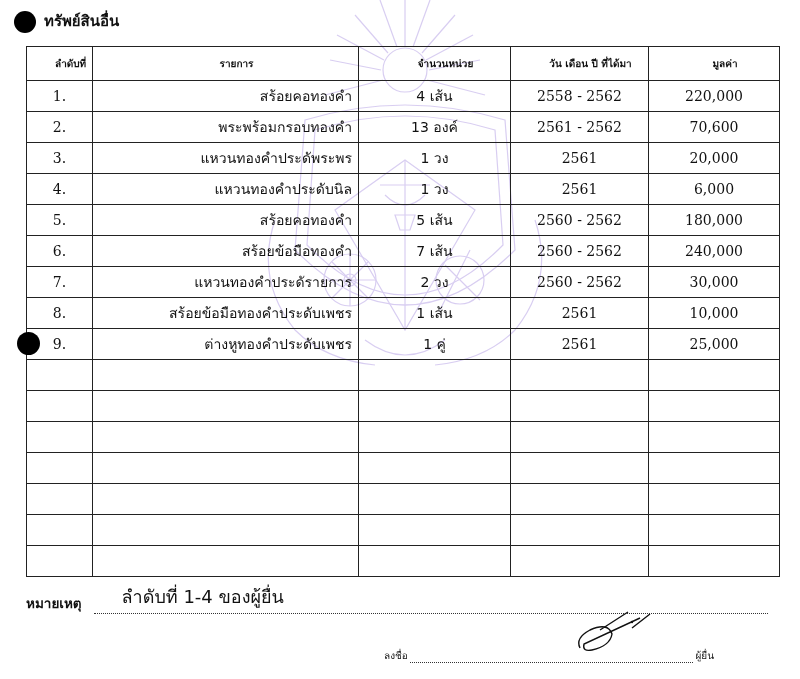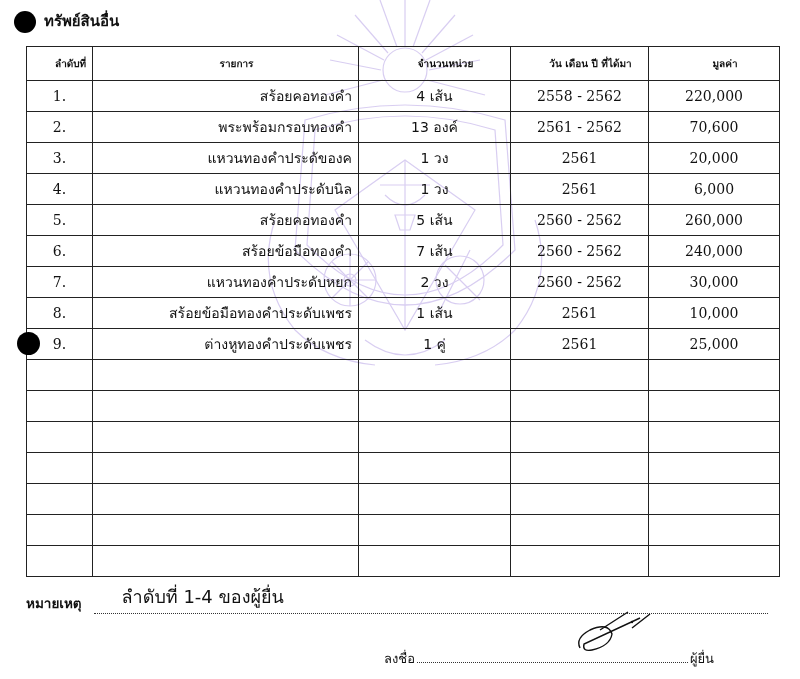--- a/index.html
+++ b/index.html
@@ -49,22 +49,22 @@
     font-weight: bold; font-size: 13.5px; margin-right: 12px;
   }
   .dotted {
     flex: 1; border-bottom: 1.5px dotted #333; height: 18px; position: relative;
     font-family: "DejaVu Sans", "Liberation Sans", sans-serif; font-size: 18px;
     text-decoration-style: dotted;
   }
   .dotted span { position: absolute; bottom: 2px; }
   .signline {
     position: absolute; left: 384px; top: 648px; width: 330px;
-    display: flex; 
-    font-family: "DejaVu Sans", "Liberation Sans", sans-serif; font-size: 13px;
+    display: flex; align-items: flex-end;
+    font-family: "DejaVu Sans", "Liberation Sans", sans-serif; font-size: 10px;
   }
   .signline .dots { flex: 1; border-bottom: 1.5px dotted #333; height: 14px; margin: 0 2px; }
   .signature { position: absolute; left: 570px; top: 600px; width: 90px; height: 60px; }
 </style>
 </head>
 <body>
 
 <svg class="watermark" viewBox="0 0 320 370">
   <g fill="none" stroke="#b9a6e6" stroke-width="1.2">
 
@@ -141,49 +141,49 @@
     </tr>
     <tr>
       <td class="c-idx">2.</td>
       <td class="c-item">พระพร้อมกรอบทองคำ</td>
       <td class="c-qty">13 องค์</td>
       <td class="c-date">2561 - 2562</td>
       <td class="c-val">70,600</td>
     </tr>
     <tr>
       <td class="c-idx">3.</td>
-      <td class="c-item">แหวนทองคำประดัของค</td>
+      <td class="c-item">แหวนทองคำประดัพระพร</td>
       <td class="c-qty">1 วง</td>
       <td class="c-date">2561</td>
       <td class="c-val">20,000</td>
     </tr>
     <tr>
       <td class="c-idx">4.</td>
       <td class="c-item">แหวนทองคำประดับนิล</td>
       <td class="c-qty">1 วง</td>
       <td class="c-date">2561</td>
       <td class="c-val">6,000</td>
     </tr>
     <tr>
       <td class="c-idx">5.</td>
       <td class="c-item">สร้อยคอทองคำ</td>
       <td class="c-qty">5 เส้น</td>
       <td class="c-date">2560 - 2562</td>
-      <td class="c-val">260,000</td>
+      <td class="c-val">180,000</td>
     </tr>
     <tr>
       <td class="c-idx">6.</td>
       <td class="c-item">สร้อยข้อมือทองคำ</td>
       <td class="c-qty">7 เส้น</td>
       <td class="c-date">2560 - 2562</td>
       <td class="c-val">240,000</td>
     </tr>
     <tr>
       <td class="c-idx">7.</td>
-      <td class="c-item">แหวนทองคำประดับหยก</td>
+      <td class="c-item">แหวนทองคำประดัรายการ</td>
       <td class="c-qty">2 วง</td>
       <td class="c-date">2560 - 2562</td>
       <td class="c-val">30,000</td>
     </tr>
     <tr>
       <td class="c-idx">8.</td>
       <td class="c-item">สร้อยข้อมือทองคำประดับเพชร</td>
       <td class="c-qty">1 เส้น</td>
       <td class="c-date">2561</td>
       <td class="c-val">10,000</td>

